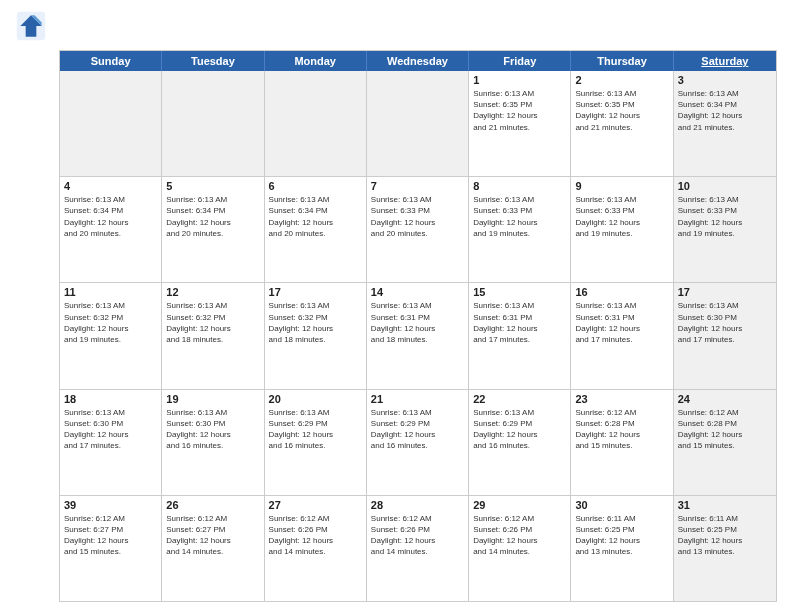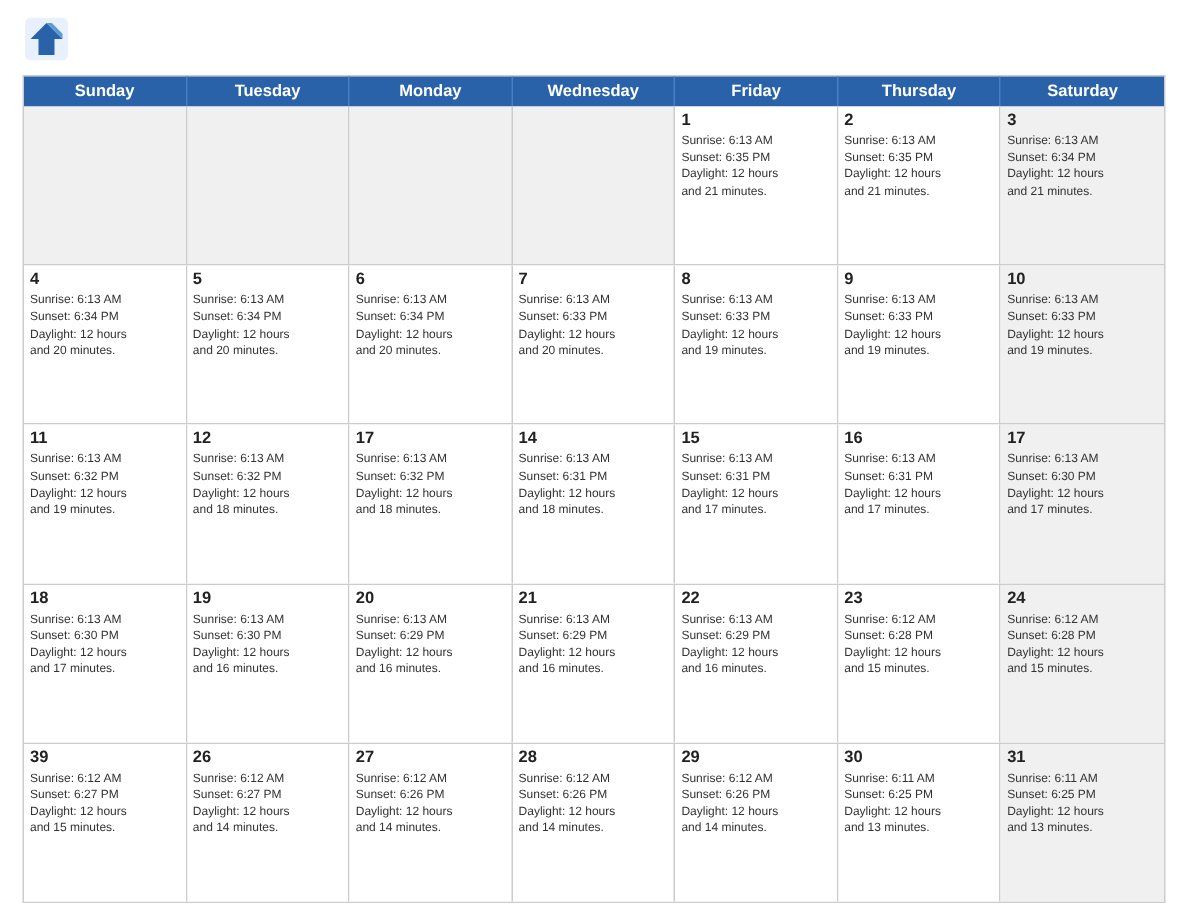--- a/index.html
+++ b/index.html
@@ -48,35 +48,36 @@
     }
     .location {
       font-size: 14px;
       color: #444;
     }
     .calendar {
       flex: 1;
       display: flex;
       flex-direction: column;
       border: 1px solid #ccc;
+      margin-left: 44px;
     }
     .cal-header-row {
       display: grid;
       grid-template-columns: repeat(7, 1fr);
       background: #2962a8;
     }
     .cal-header-cell {
       color: #fff;
       font-size: 11px;
       font-weight: bold;
       text-align: center;
       padding: 4px 2px;
       border-right: 1px solid #4a7cc7;
     }
-    .cal-header-cell:last-child { border-right: none; }
+    .cal-header-cell:last-child { border-right: none; text-decoration: underline; }
     .cal-body {
       display: flex;
       flex-direction: column;
       flex: 1;
     }
     .cal-row {
       display: grid;
       grid-template-columns: repeat(7, 1fr);
       flex: 1;
       border-bottom: 1px solid #ccc;

